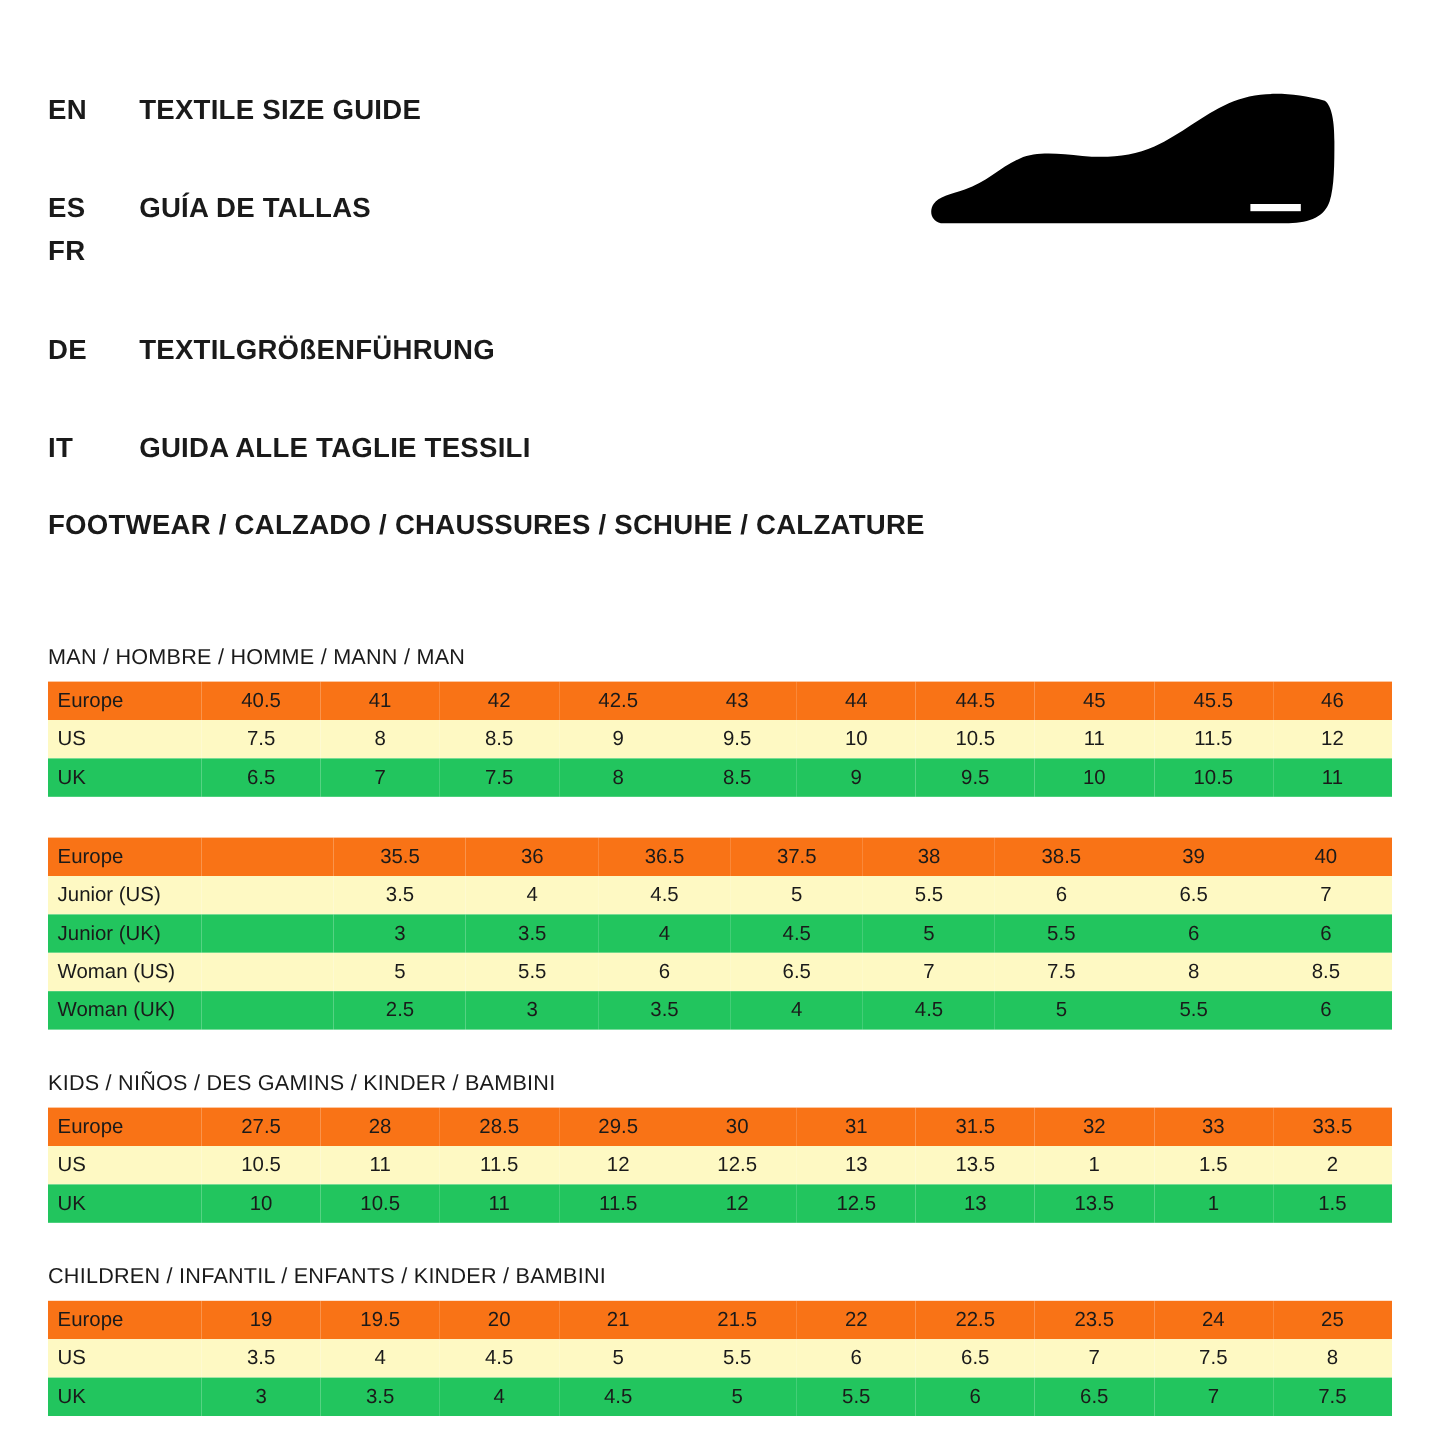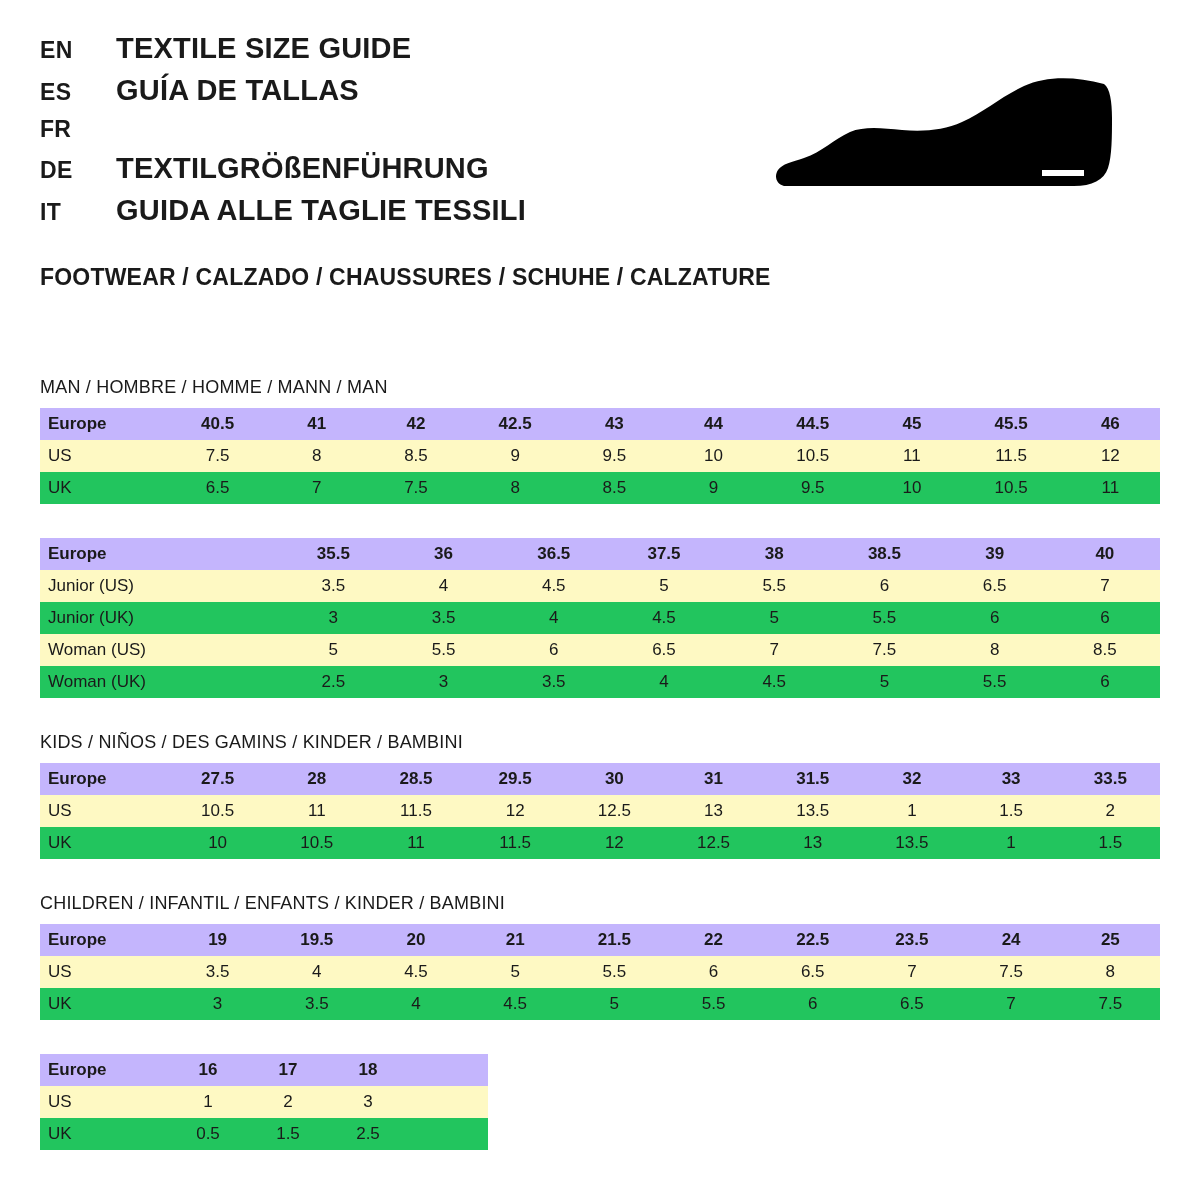--- a/index.html
+++ b/index.html
@@ -38,23 +38,24 @@
     line-height: 1.0;
     margin-bottom: 13px;
   }
   .lang-code {
     width: 76px;
     font-size: 23px;
     font-weight: bold;
     letter-spacing: 0.3px;
   }
   .lang-text {
-    font-size: 29px;
+    font-size: 23px;
     font-weight: bold;
     letter-spacing: 0.2px;
+    margin-top: 46px;
   }
   .shoe-wrap {
     width: 360px;
     margin-right: 36px;
     margin-top: 40px;
     display: flex;
     justify-content: center;
   }
 
   .category-title {
@@ -89,22 +90,22 @@
     text-align: center;
     vertical-align: middle;
     color: #1a1a1a;
   }
   table.size-table td.label {
     text-align: left;
     padding-left: 8px;
     width: 120px;
   }
   tr.head td {
-    background: #c4b5fd;
-    font-weight: bold;
+    background: #f97316;
+    font-weight: normal;
   }
   tr.alt td {
     background: #22c55e;
   }
   tr.plain td {
     background: #fef9c3;
   }
 </style>
 </head>
 <body>

